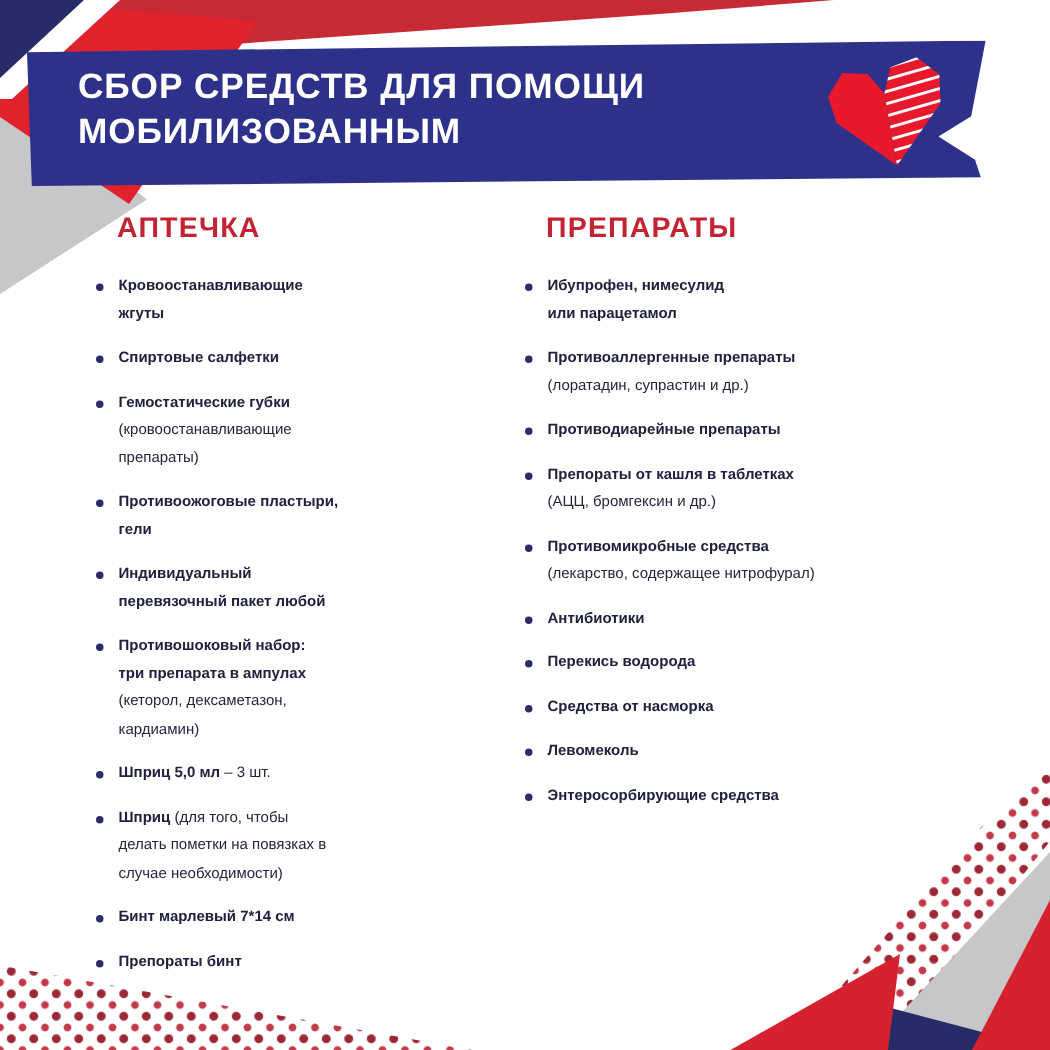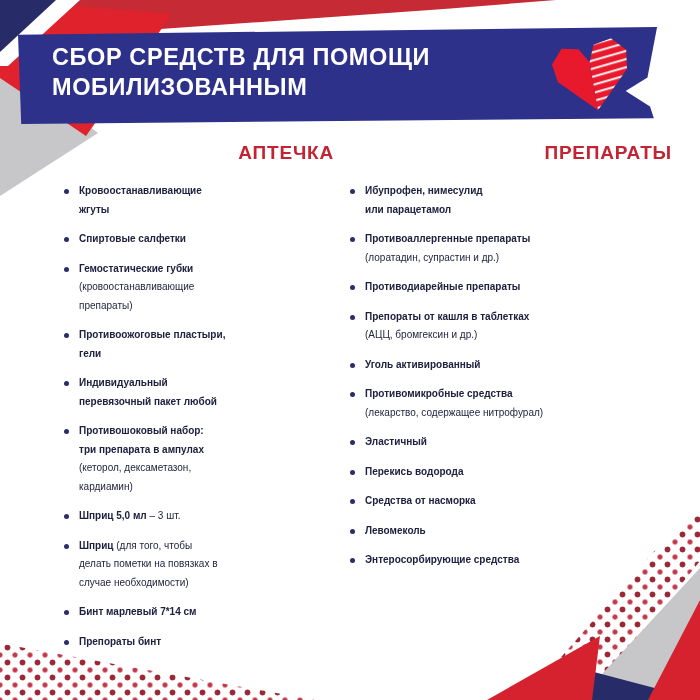--- a/index.html
+++ b/index.html
@@ -41,21 +41,21 @@
   .heart{position:absolute;left:528px;top:9px;}
   
   .columns{
     position:absolute;left:62px;top:142px;width:610px;z-index:2;
     display:flex;
   }
   .col{width:272px;flex:0 0 272px;}
   .col + .col{flex:1 1 auto;width:auto;margin-left:14px;}
   .col-header{
     margin:0 0 18px 16px;
-    color:#c42333;font-size:19px;font-weight:bold;letter-spacing:.8px;text-align:right;
+    color:#c42333;font-size:19px;font-weight:bold;letter-spacing:.8px;
   }
   ul.items{list-style:none;margin:0;padding:0;}
   li.item{
     position:relative;padding-left:17px;margin-bottom:11px;
     color:#20213f;font-size:10px;line-height:18.5px;
     white-space:pre-line;
   }
   li.item::before{
     content:"";position:absolute;left:2px;top:7px;
     width:5px;height:5px;border-radius:50%;background:#2b2c6b;
@@ -132,23 +132,22 @@
     <section class="col">
     <h2 class="col-header">ПРЕПАРАТЫ</h2>
     <ul class="items">
         <li class="item"><b>Ибупрофен, нимесулид
 или парацетамол</b></li>
         <li class="item"><b>Противоаллергенные препараты</b>
 <span class="note">(лоратадин, супрастин и др.)</span></li>
         <li class="item"><b>Противодиарейные препараты</b></li>
         <li class="item"><b>Препораты от кашля в таблетках</b>
 <span class="note">(АЦЦ, бромгексин и др.)</span></li>
-        <li class="item"><b>Уголь активированный</b></li>
         <li class="item"><b>Противомикробные средства</b>
 <span class="note">(лекарство, содержащее нитрофурал)</span></li>
-        <li class="item"><b>Эластичный</b></li>
+        <li class="item"><b>Антибиотики</b></li>
         <li class="item"><b>Перекись водорода</b></li>
         <li class="item"><b>Средства от насморка</b></li>
         <li class="item"><b>Левомеколь</b></li>
         <li class="item"><b>Энтеросорбирующие средства</b></li>
       </ul>
   </section>
   </div>
 
 </body></html>

